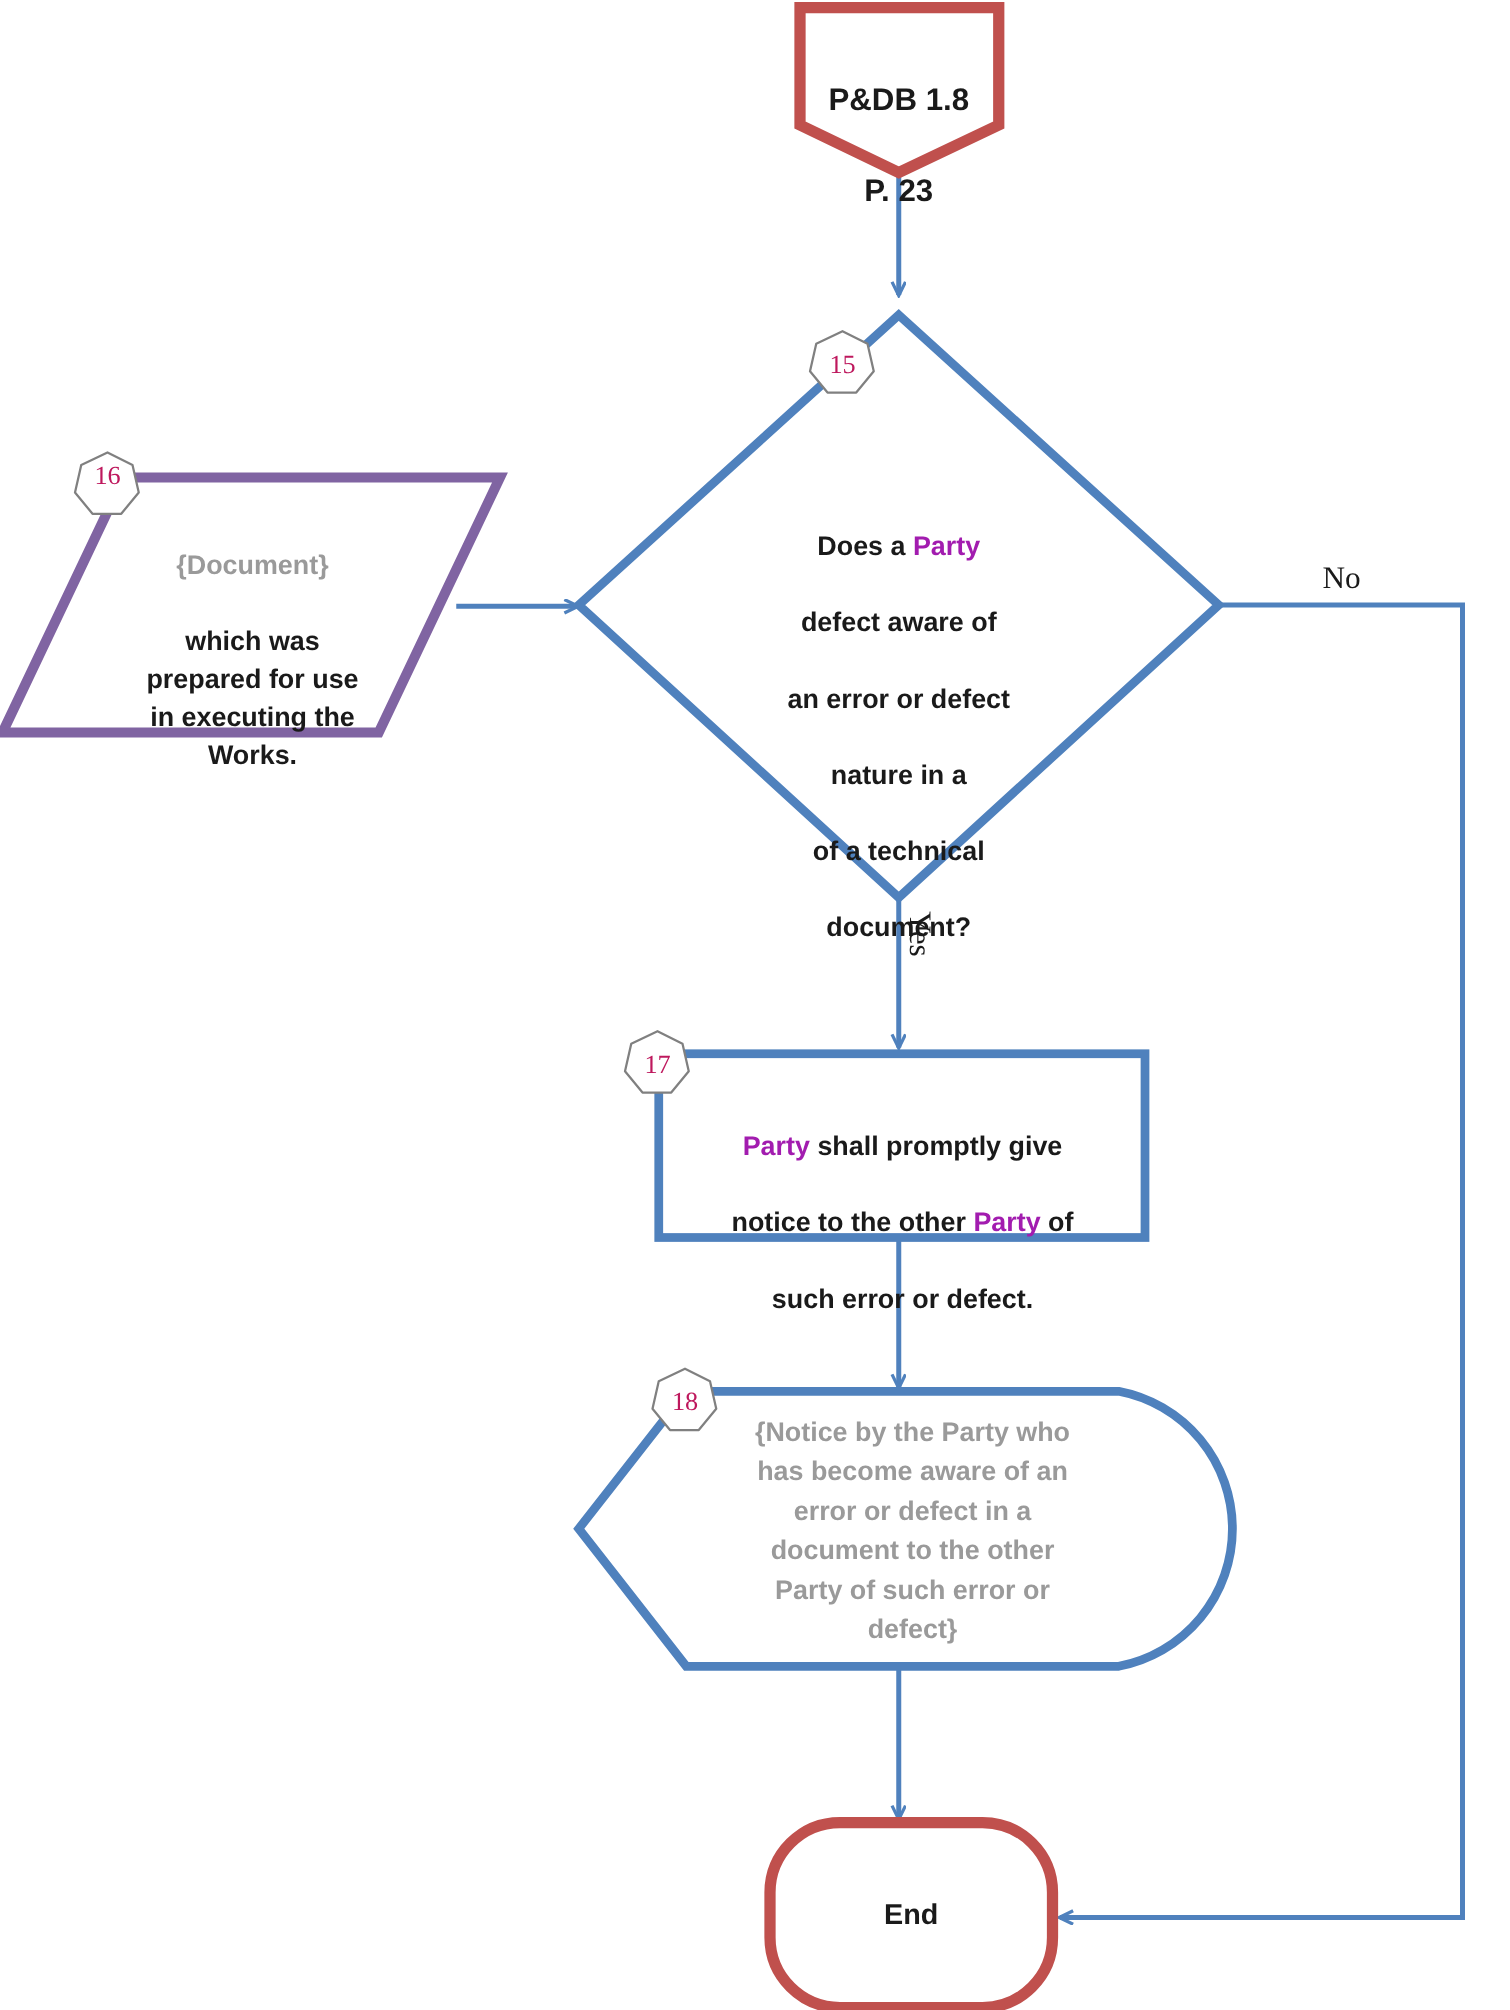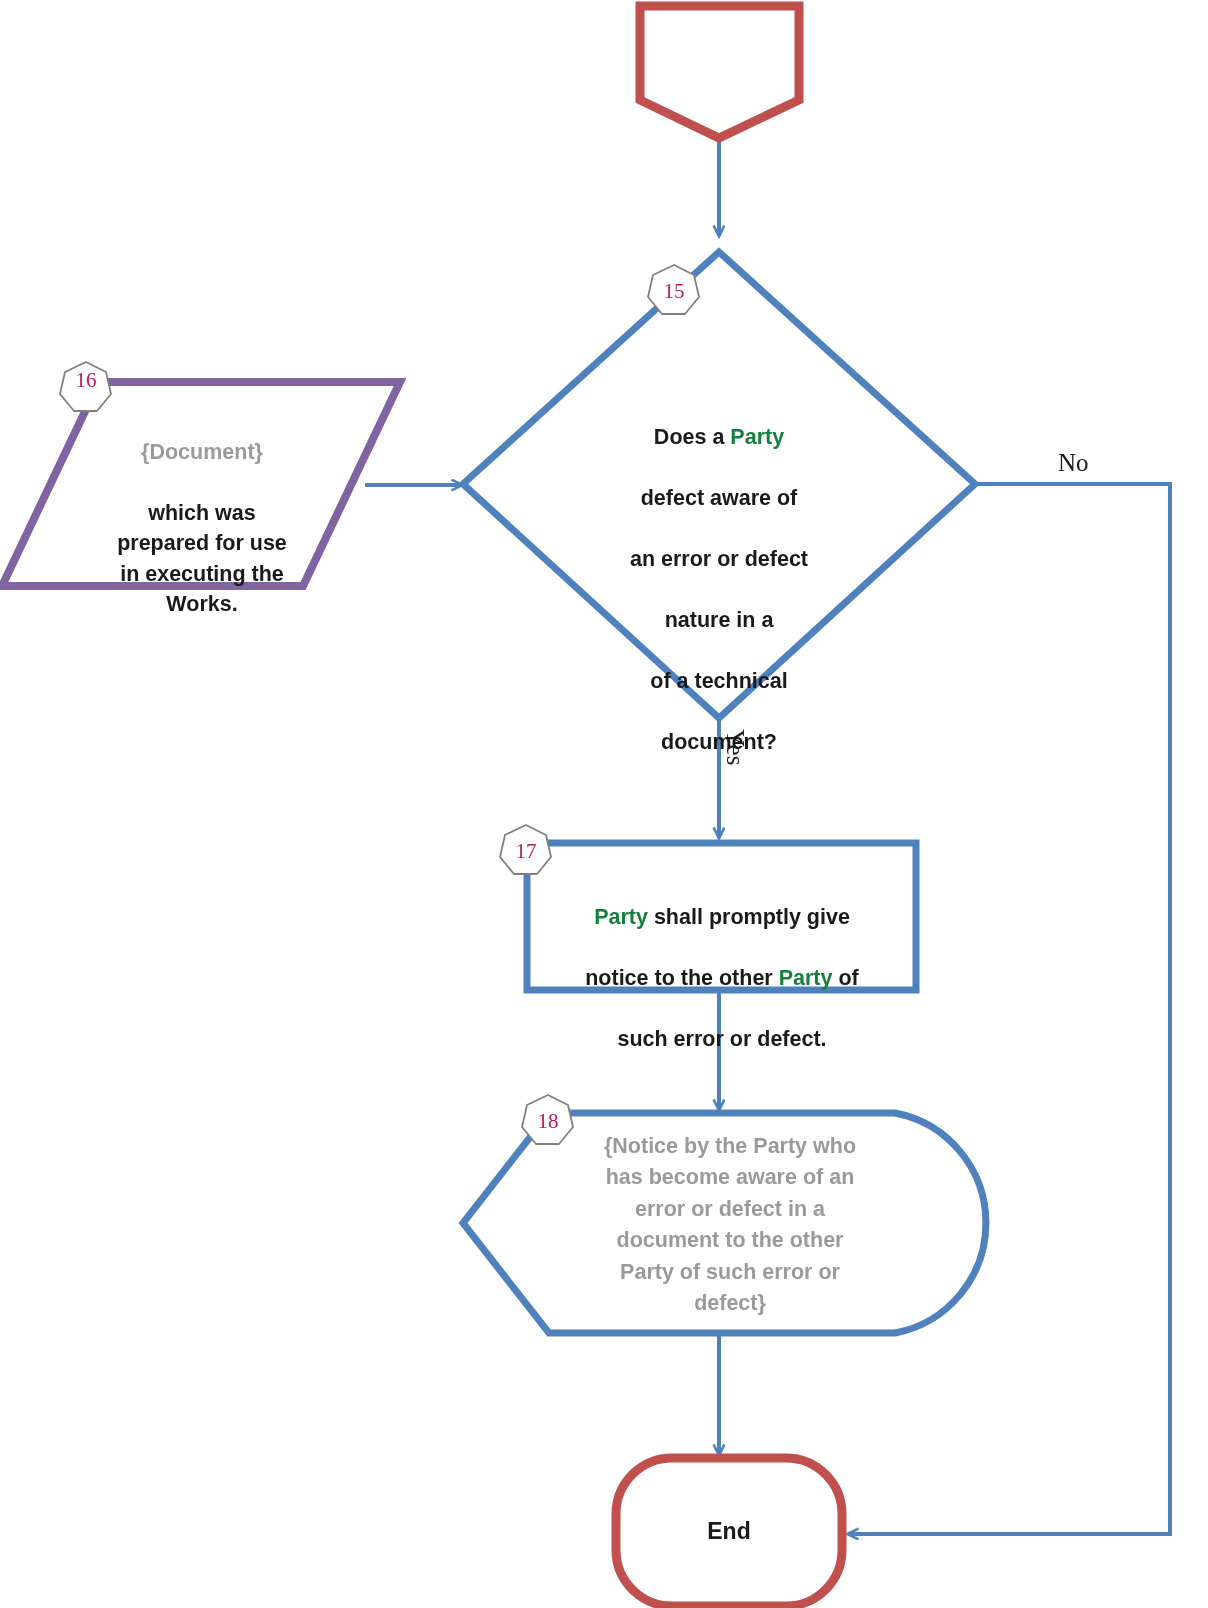--- a/index.html
+++ b/index.html
@@ -28,21 +28,21 @@
     position: absolute;
     text-align: center;
     font-family: "Liberation Sans", sans-serif;
     font-weight: bold;
     color: #1a1a1a;
     line-height: 1.18;
     white-space: pre-line;
     pointer-events: none;
   }
   .muted { color: #9a9a9a; }
-  .accent { color: #15803d; }
+  .accent { color: #a21caf; }
   .badge-num {
     position: absolute;
     font-family: "Liberation Serif", serif;
     font-size: 21px;
     color: #be185d;
     text-align: center;
     pointer-events: none;
   }
   .edge-label {
     position: absolute;
@@ -122,20 +122,24 @@
       <path d="M86,362 L106,372 L111,394 L97,411 L74,411 L60,394 L65,372 Z" fill="#ffffff" stroke="#808080" stroke-width="1.8" stroke-linejoin="round"></path>
     </g>
     <g>
       <path d="M526,825 L546,835 L551,857 L537,874 L514,874 L500,857 L505,835 Z" fill="#ffffff" stroke="#808080" stroke-width="1.8" stroke-linejoin="round"></path>
     </g>
     <g>
       <path d="M548,1095 L568,1105 L573,1127 L559,1144 L536,1144 L522,1127 L527,1105 Z" fill="#ffffff" stroke="#808080" stroke-width="1.8" stroke-linejoin="round"></path>
     </g>
   </svg>
 
+  <div class="node-text" style="left:620px; top:26px; width:198px; font-size:25px; line-height:1.45;">
+    <div>P&amp;DB 1.8</div>
+    <div>P. 23</div>
+  </div>
 
   <div class="node-text" style="left:569px; top:391px; width:300px; font-size:21.5px; line-height:1.42;">
     <div>Does a <span class="accent">Party</span></div>
     <div>defect aware of</div>
     <div>an error or defect</div>
     <div>nature in a</div>
     <div>of a technical</div>
     <div>document?</div>
   </div>
 

